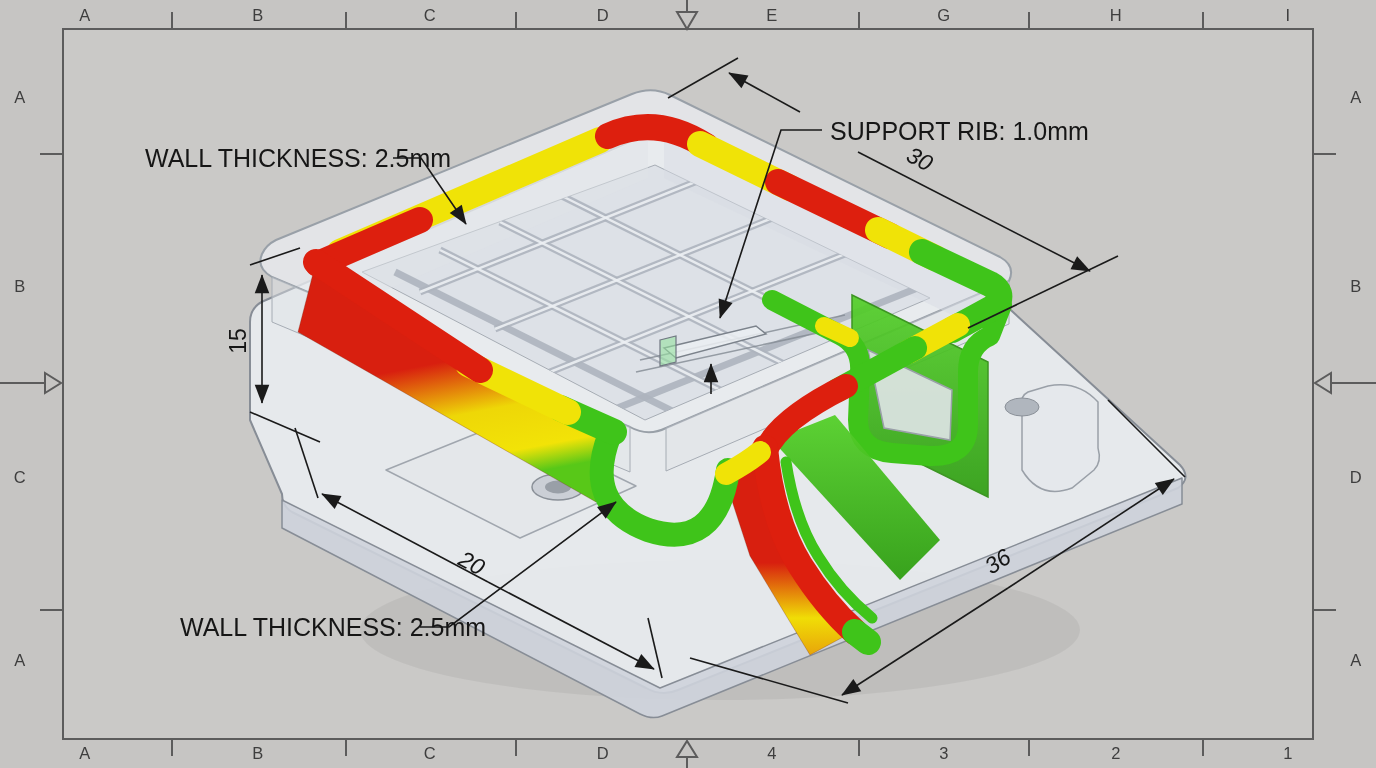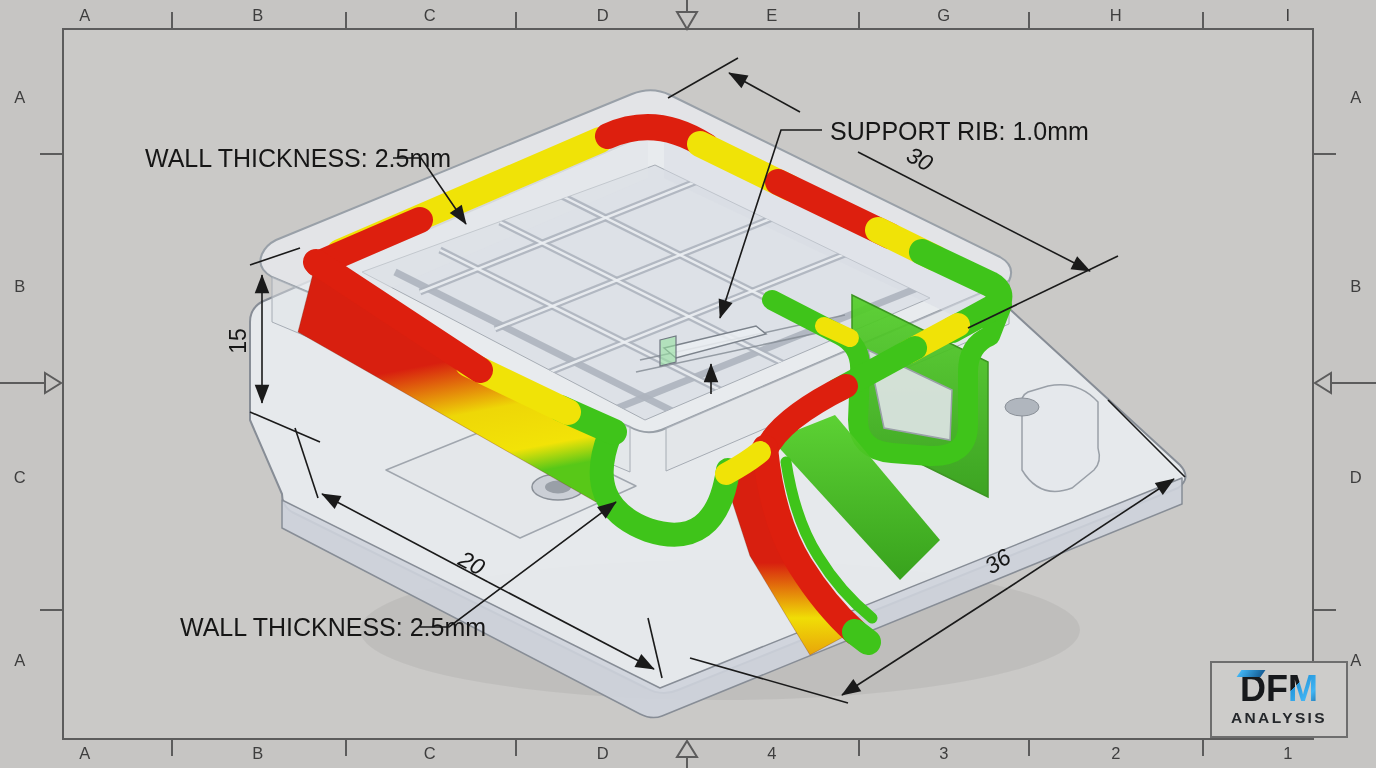--- a/index.html
+++ b/index.html
@@ -228,17 +228,13 @@
     <text class="dim" x="246" y="341" text-anchor="middle" transform="rotate(-90,246,341)">15</text>
     <text class="dim it" x="468" y="570" text-anchor="middle" transform="rotate(28,468,570)">20</text>
     <text class="dim it" x="916" y="166" text-anchor="middle" transform="rotate(28,916,166)">30</text>
     <text class="dim it" x="1002" y="568" text-anchor="middle" transform="rotate(-33,1002,568)">36</text>
 
     <text class="ann" x="145" y="167">WALL THICKNESS: 2.5mm</text>
     <text class="ann" x="830" y="140">SUPPORT RIB: 1.0mm</text>
     <text class="ann" x="180" y="636">WALL THICKNESS: 2.5mm</text>
   </svg>
 
-  <div class="logo">
-    <div class="logo-name"><span class="df">DF</span><span class="m">M</span><span class="blue-sliver"></span></div>
-    <div class="logo-sub">ANALYSIS</div>
-  </div>
 </div>
 
 </body></html>

